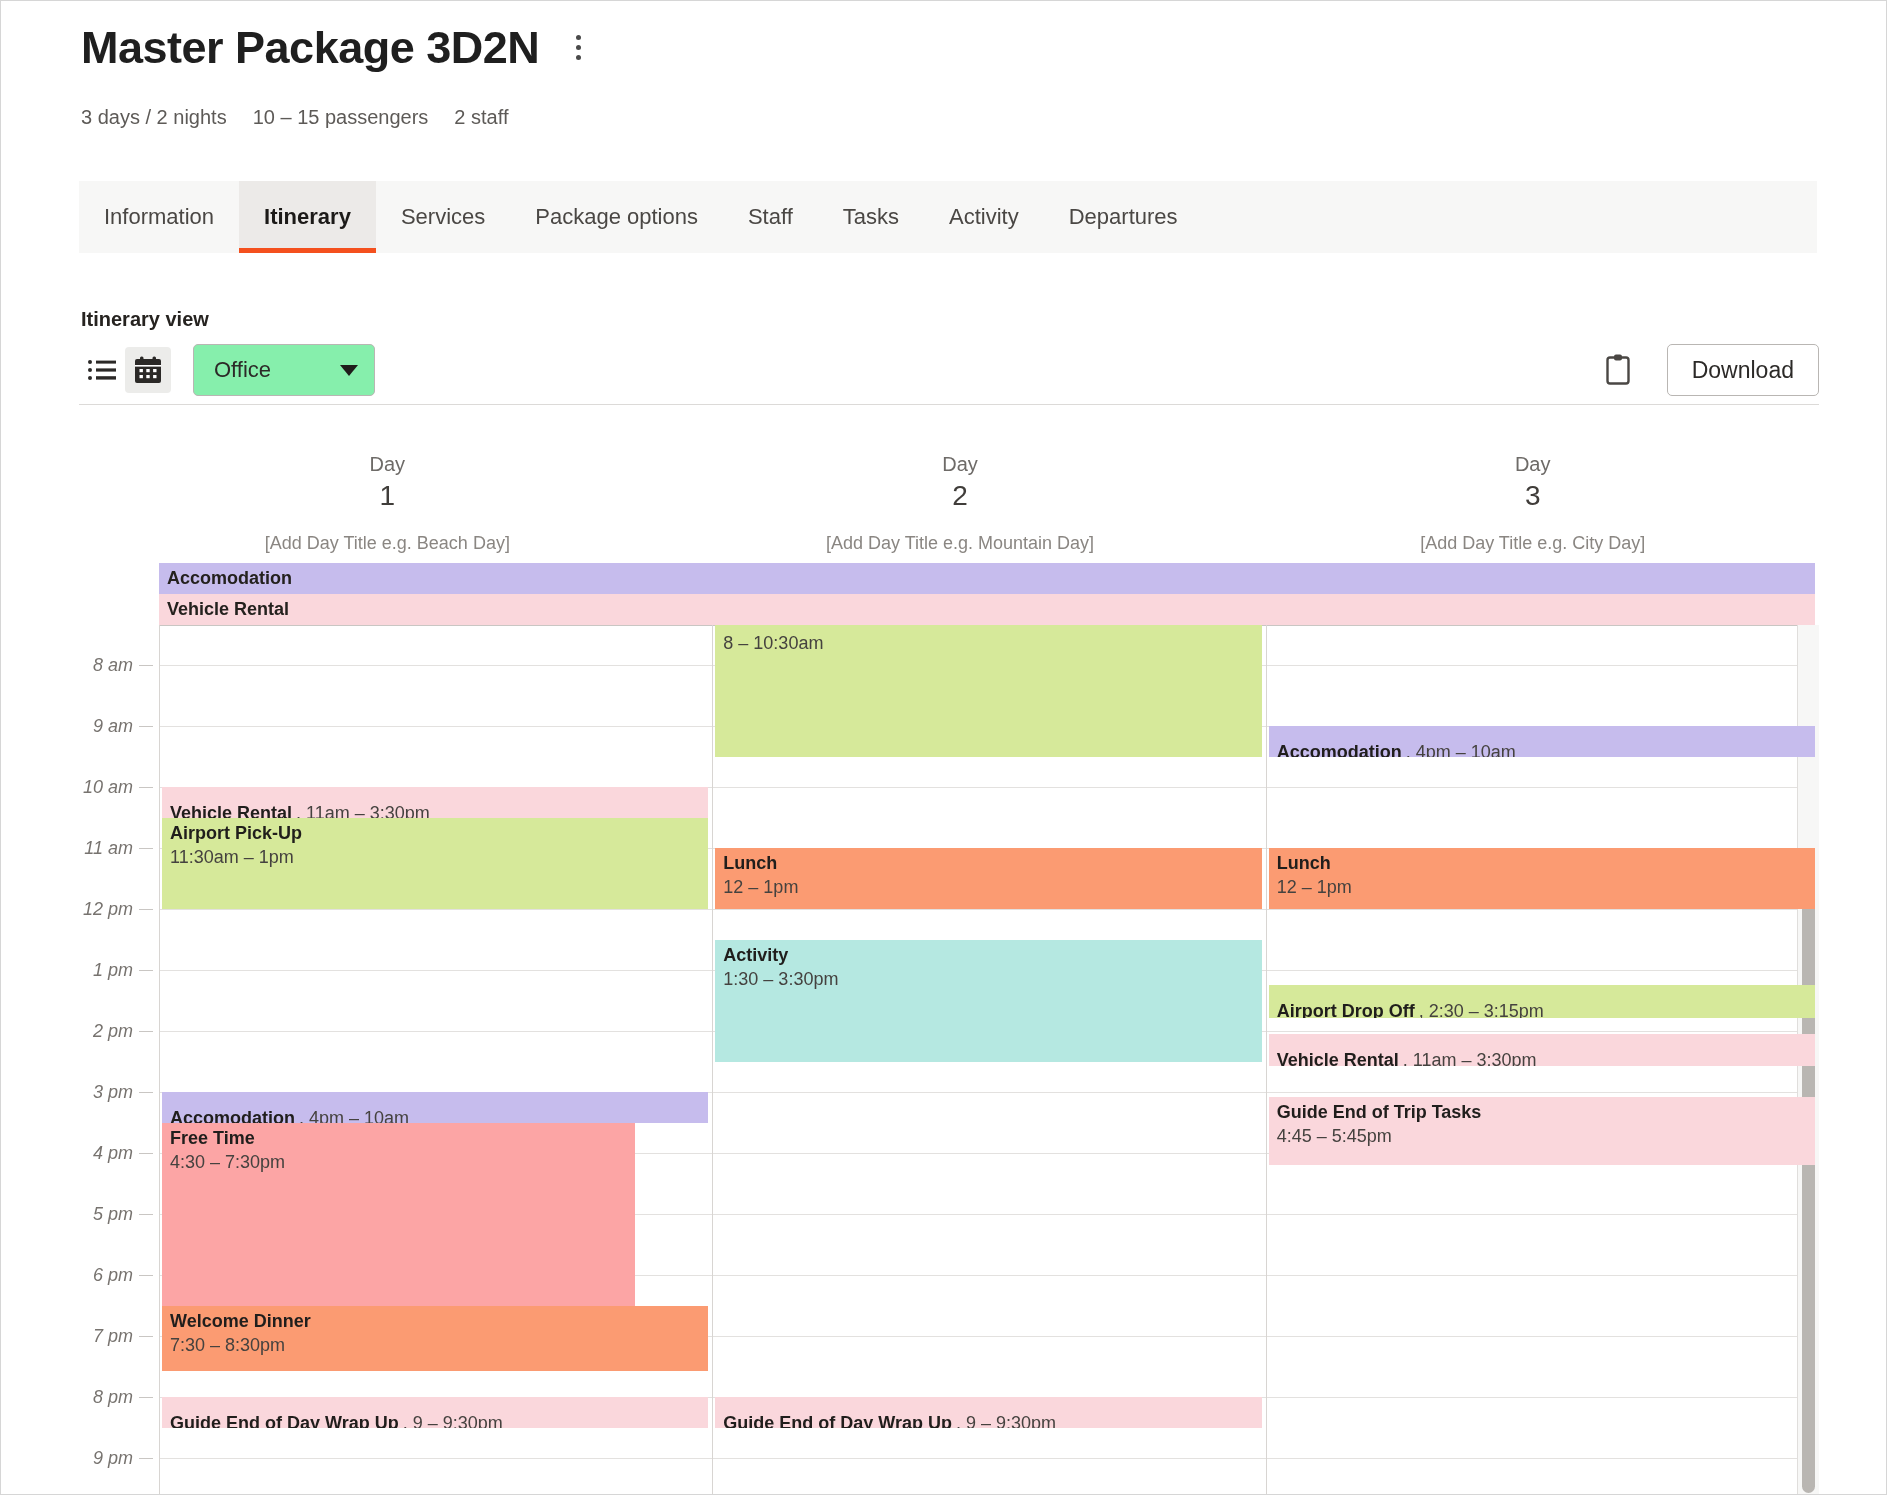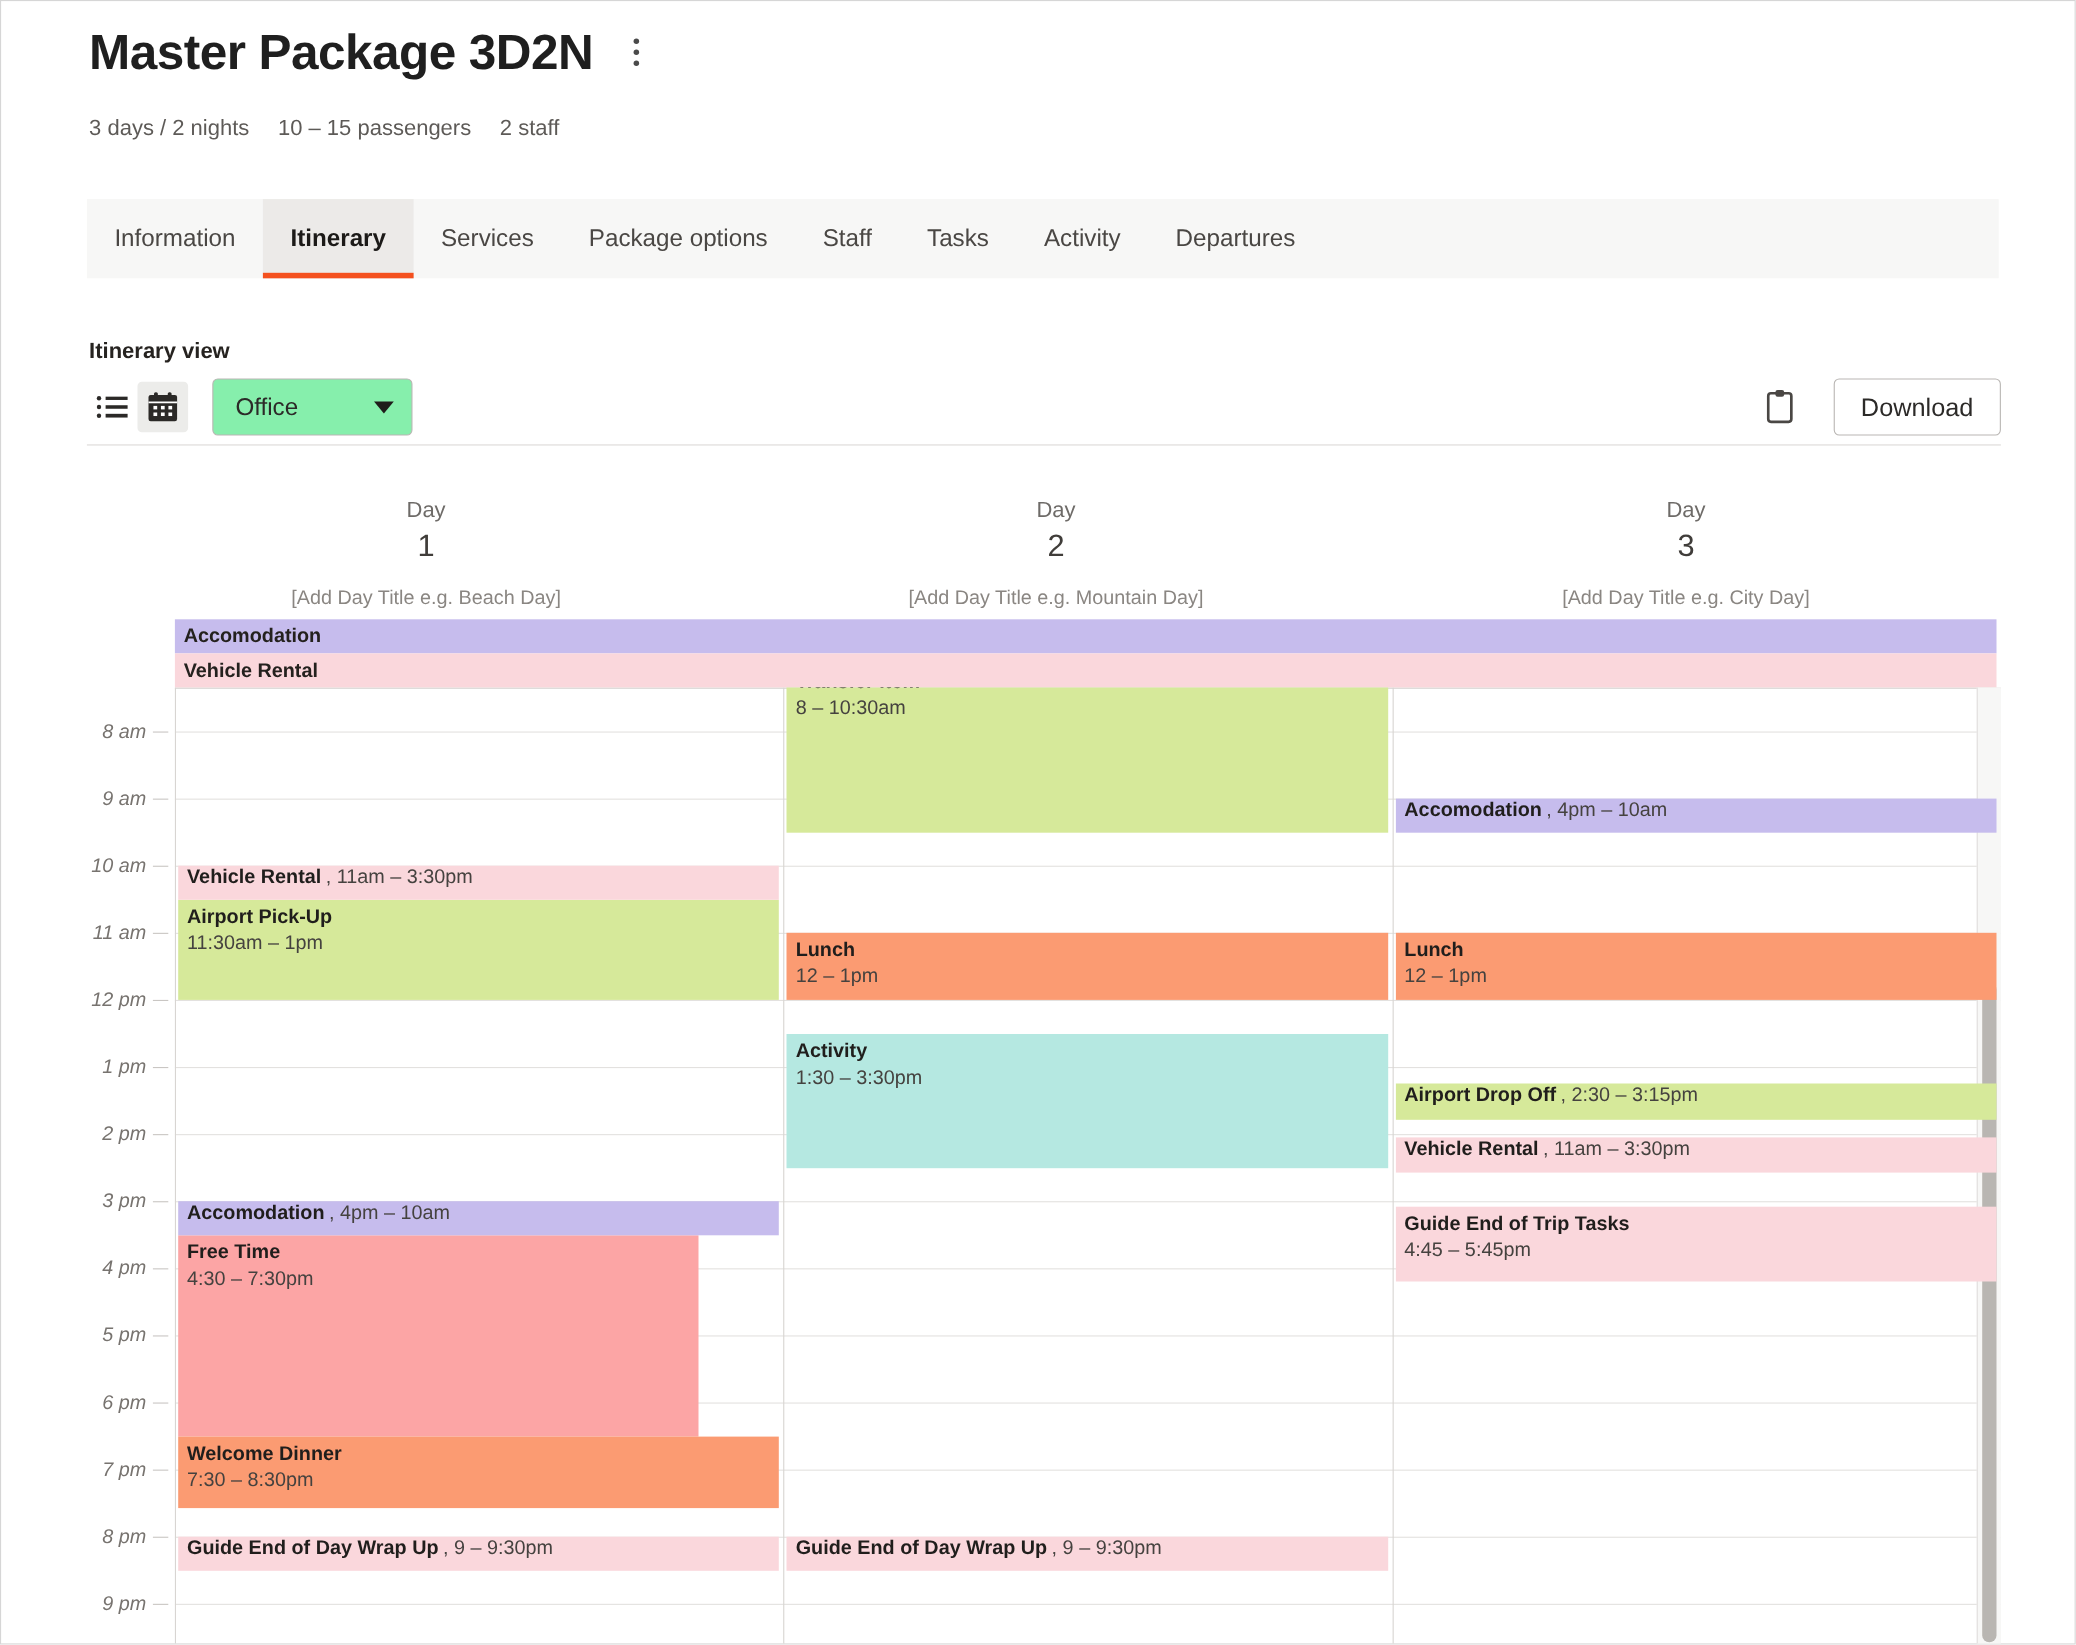--- a/index.html
+++ b/index.html
@@ -95,21 +95,21 @@
   .hline { position: absolute; left: 0; right: 0; height: 1px; background: #e3e1df; }
   .hline.top { background: #c9c6c3; }
   .vline { position: absolute; top: 0; bottom: 0; width: 1px; background: #d8d5d2; }
 
   .ev {
     position: absolute; overflow: hidden; padding: 5px 8px 0 8px;
     font-size: 18px; color: #201e1c; line-height: 1.18;
   }
   .ev .ttl { font-weight: 700; }
   .ev .tm { color: #45423f; display: block; margin-top: 3px; }
-  .ev.inline { padding-top: 0; }
+  .ev.inline { padding-top: 16px; }
   .ev.inline .tm { display: inline; margin-left: 4px; }
 
   .scrollbar { position: absolute; right: 0; top: 62px; width: 22px; height: 870px; background: #f7f7f6; border-left: 1px solid #e0dedc; }
   .thumb { position: absolute; left: 4px; top: 268px; width: 13px; border-radius: 7px; background: #b9b6b2; height: 600px; }
 </style>
 </head>
 <body>
 
 <div id="frame">
 

